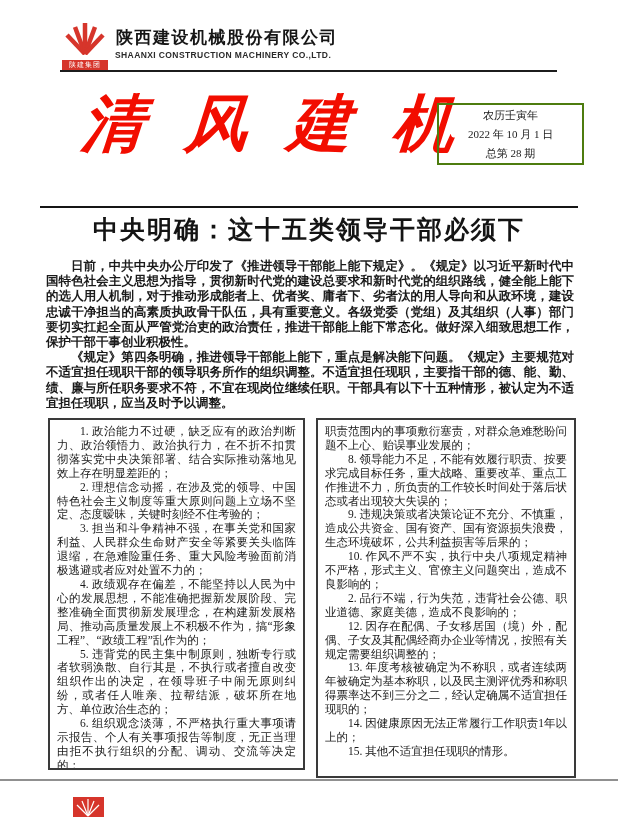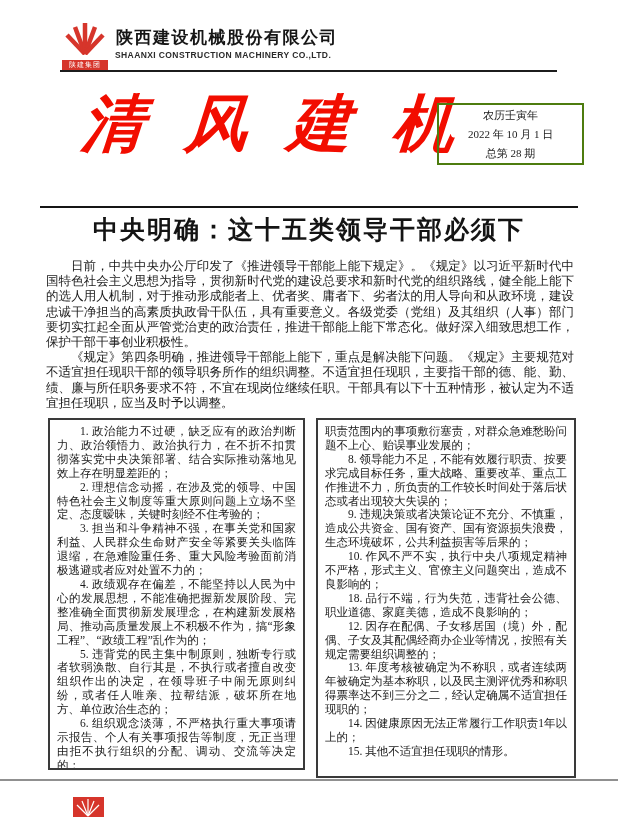--- a/index.html
+++ b/index.html
@@ -42,21 +42,21 @@
   
   .article-rule { position:absolute; left:40px; top:206px; width:538px; height:2px; background:#151515; }
   .headline {
     position:absolute; left:0; top:213px; width:100%;
     text-align:center; font-size:25px; font-weight:bold; letter-spacing:2px;
   }
   .intro {
     position:absolute; left:46px; top:259px; width:528px;
     font-size:12.5px; line-height:15.2px; text-align:justify; color:#1a1a1a;
   }
-  .intro p { margin:0; text-indent:2em; }
+  .intro p { margin:0; text-indent:2em;font-weight:bold; }
   
   .col-box {
     position:absolute; border:2px solid #3a3a3a; box-sizing:border-box;
     padding:5px 7px; font-size:11.5px; line-height:13.9px;
     text-align:justify; overflow:hidden; color:#1a1a1a;
   }
   #left-box  { left:48px;  top:418px; width:257px; height:352px; }
   #right-box { left:316px; top:418px; width:260px; height:360px; }
   .col-box p { margin:0; text-indent:2em; }
   .col-box p.flush { text-indent:0; }
@@ -105,21 +105,21 @@
       <p>3. 担当和斗争精神不强，在事关党和国家利益、人民群众生命财产安全等紧要关头临阵退缩，在急难险重任务、重大风险考验面前消极逃避或者应对处置不力的；</p>
       <p>4. 政绩观存在偏差，不能坚持以人民为中心的发展思想，不能准确把握新发展阶段、完整准确全面贯彻新发展理念，在构建新发展格局、推动高质量发展上不积极不作为，搞“形象工程”、“政绩工程”乱作为的；</p>
       <p>5. 违背党的民主集中制原则，独断专行或者软弱涣散、自行其是，不执行或者擅自改变组织作出的决定，在领导班子中闹无原则纠纷，或者任人唯亲、拉帮结派，破坏所在地方、单位政治生态的；</p>
       <p>6. 组织观念淡薄，不严格执行重大事项请示报告、个人有关事项报告等制度，无正当理由拒不执行组织的分配、调动、交流等决定的；</p>
     </div>
   <div class="col-box" id="right-box">
       <p class="flush">职责范围内的事项敷衍塞责，对群众急难愁盼问题不上心、贻误事业发展的；</p>
       <p>8. 领导能力不足，不能有效履行职责、按要求完成目标任务，重大战略、重要改革、重点工作推进不力，所负责的工作较长时间处于落后状态或者出现较大失误的；</p>
       <p>9. 违规决策或者决策论证不充分、不慎重，造成公共资金、国有资产、国有资源损失浪费，生态环境破坏，公共利益损害等后果的；</p>
       <p>10. 作风不严不实，执行中央八项规定精神不严格，形式主义、官僚主义问题突出，造成不良影响的；</p>
-      <p>18. 品行不端，行为失范，违背社会公德、职业道德、家庭美德，造成不良影响的；</p>
+      <p>2. 品行不端，行为失范，违背社会公德、职业道德、家庭美德，造成不良影响的；</p>
       <p>12. 因存在配偶、子女移居国（境）外，配偶、子女及其配偶经商办企业等情况，按照有关规定需要组织调整的；</p>
       <p>13. 年度考核被确定为不称职，或者连续两年被确定为基本称职，以及民主测评优秀和称职得票率达不到三分之二，经认定确属不适宜担任现职的；</p>
       <p>14. 因健康原因无法正常履行工作职责1年以上的；</p>
       <p>15. 其他不适宜担任现职的情形。</p>
     </div>
 
   <div class="footer-rule"></div>
   <div class="footer-stamp">
     <svg width="31" height="20" viewBox="0 0 31 20">
       <rect x="0" y="0" width="31" height="20" fill="#d6352b"></rect>

